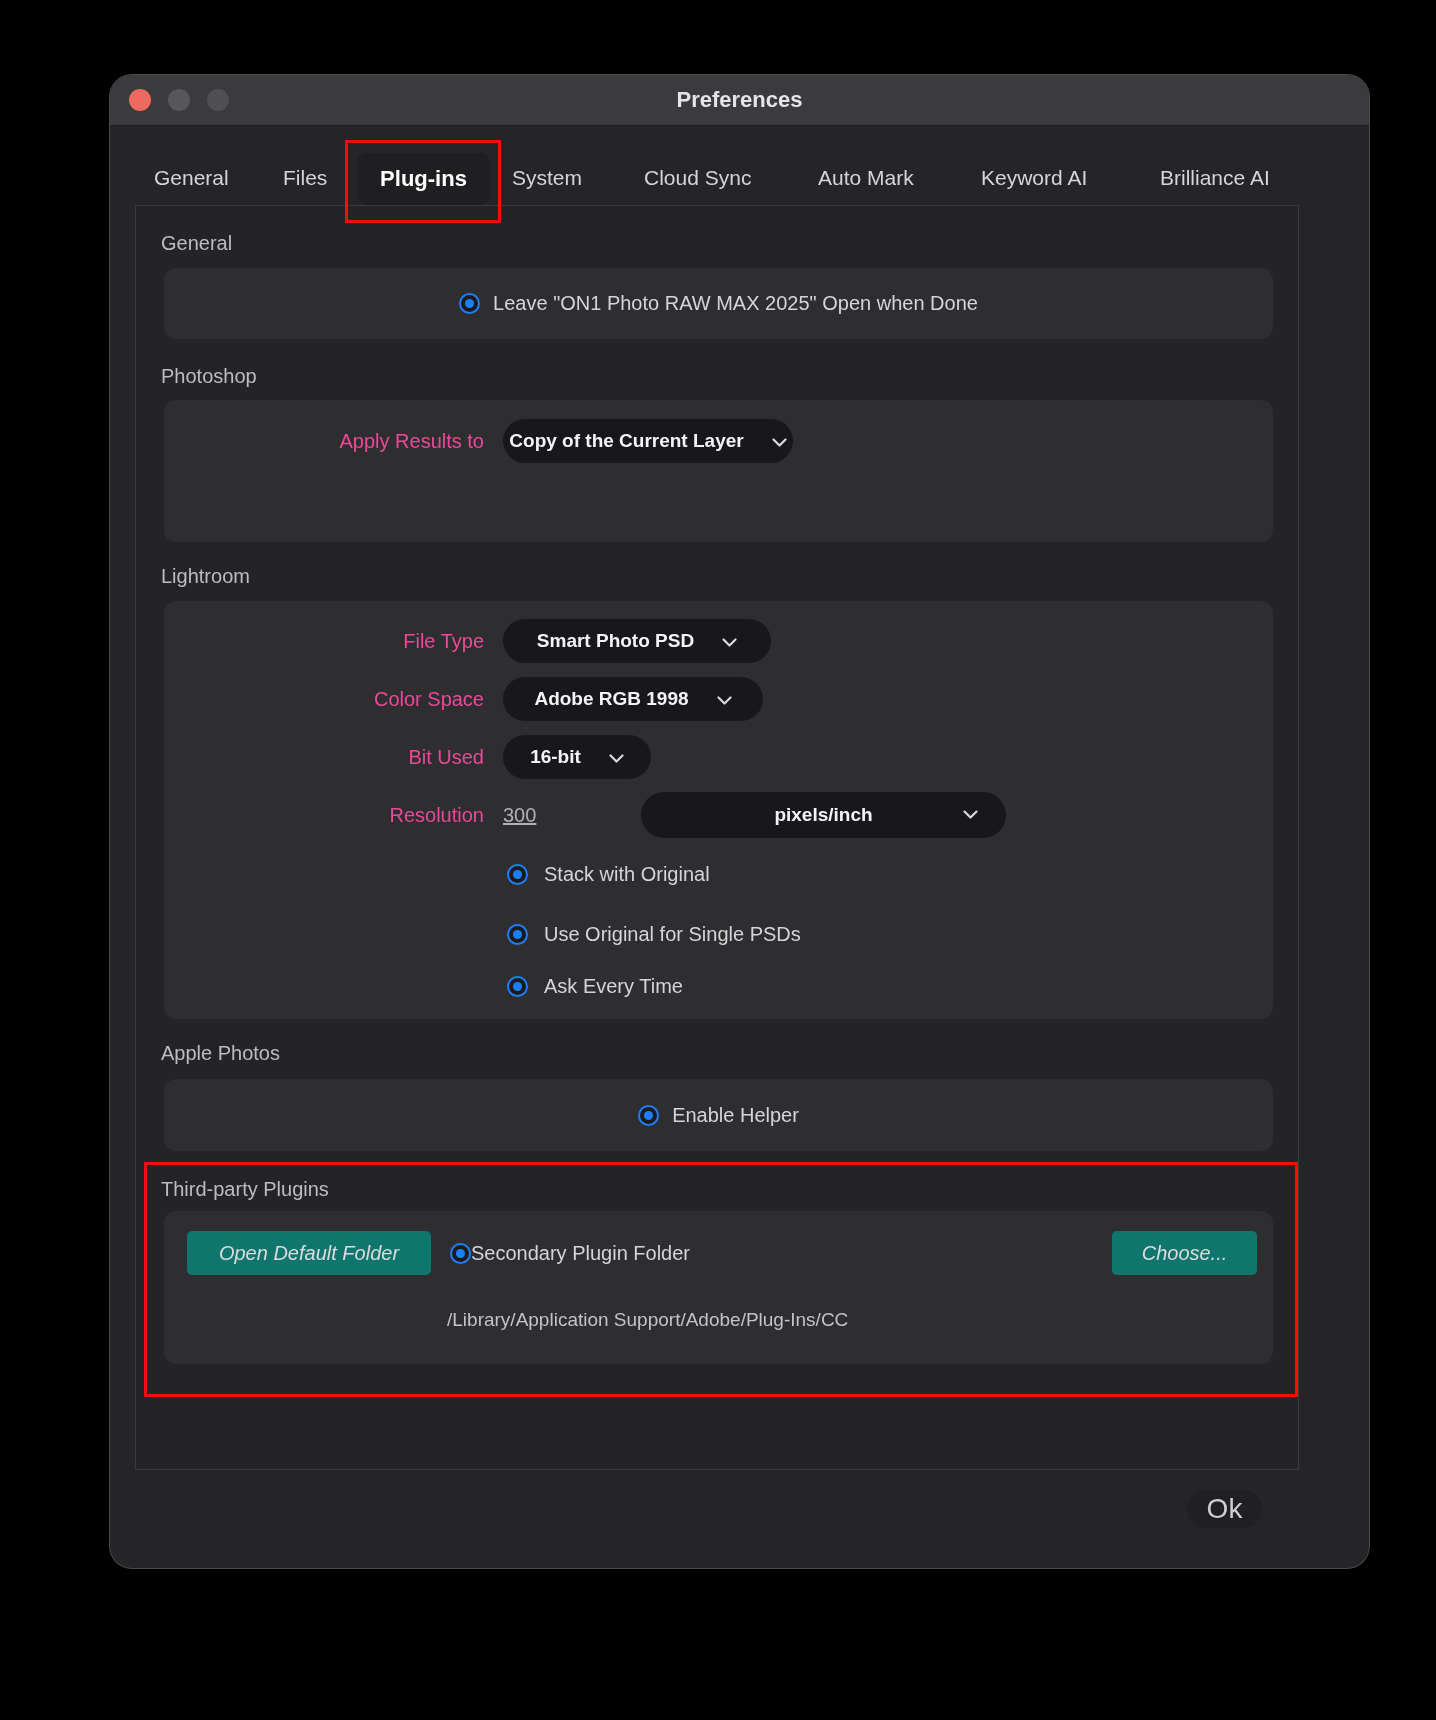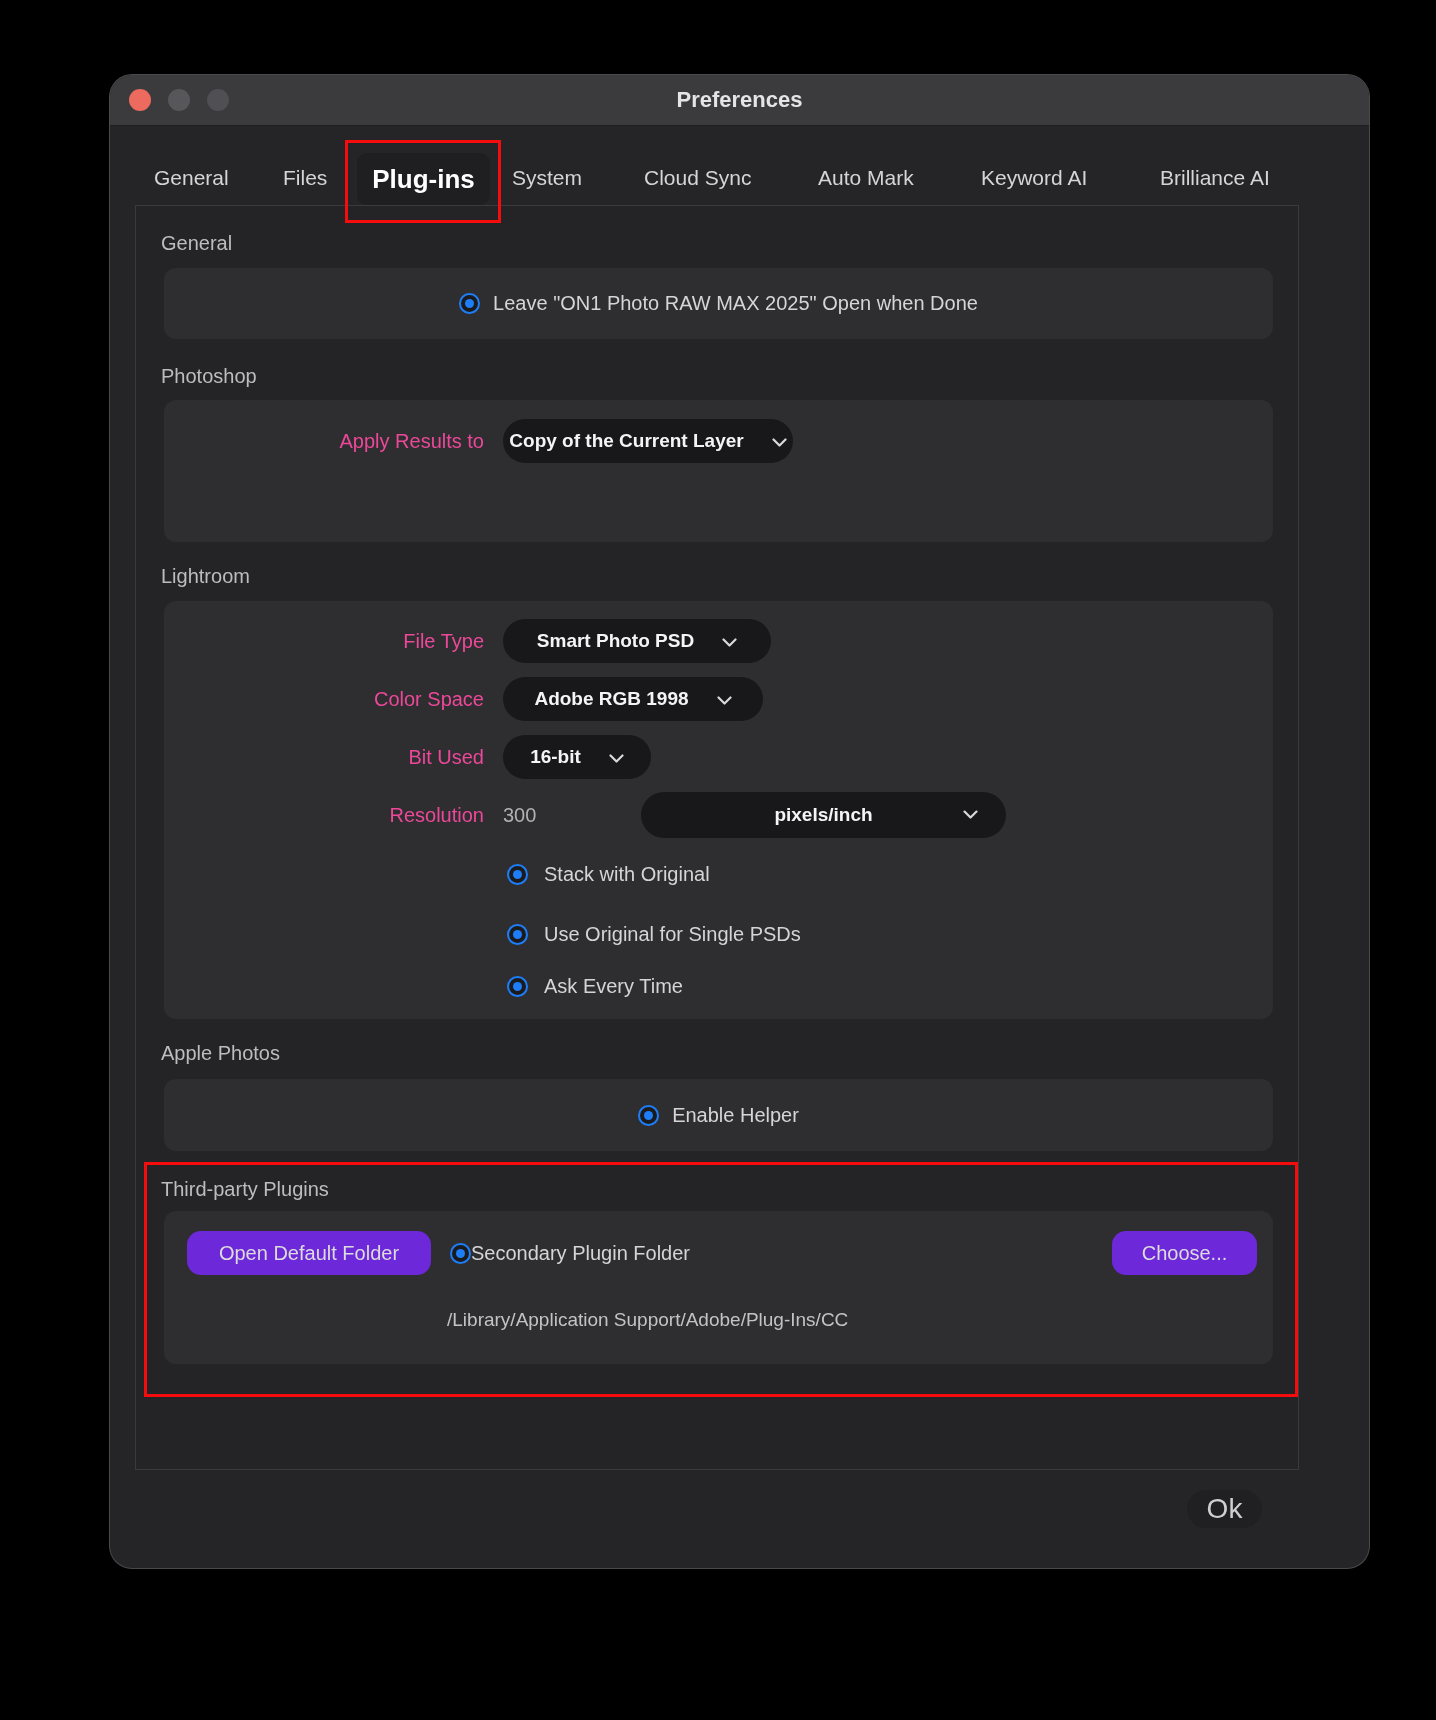--- a/index.html
+++ b/index.html
@@ -34,40 +34,40 @@
   .tl.g2{background:#505054;}
   
   .tab{
     position:absolute;top:103px;transform:translateY(-50%);
     font-size:21px;color:#d5d5d7;white-space:nowrap;cursor:default;
   }
   .tab-pill{
     position:absolute;left:247px;top:78px;width:133px;height:52px;
     background:#1f1f21;border-radius:10px;display:flex;align-items:center;justify-content:center;
   }
-  .tab-pill span{font-size:26px;font-weight:bold;color:#ffffff;}
+  .tab-pill span{font-size:22px;font-weight:bold;color:#ffffff;}
   .annotation-box{
     position:absolute;border:3px solid var(--red);box-sizing:border-box;
     pointer-events:none;z-index:10;
   }
   
   .content{
     position:absolute;left:25px;top:130px;width:1164px;height:1265px;
     background:#242426;border:1px solid #3a3a3c;box-sizing:border-box;
   }
   .header{
     position:absolute;left:25px;font-size:20px;color:#bdbdbf;line-height:24px;white-space:nowrap;
   }
   .panel{
     position:absolute;left:28px;width:1109px;background:#2e2e30;border-radius:12px;
   }
   .row{position:absolute;left:0;right:0;display:flex;align-items:center;}
   .field-row{height:46px;}
   .flabel{width:320px;text-align:right;margin-right:19px;font-size:20px;color:#ec4899;flex:none;white-space:nowrap;}
-  .value{font-size:20px;color:#b1b1b3;}
+  .value{font-size:20px;color:#b1b1b3;text-decoration:underline;}
   .pill{
     height:44px;background:#18181a;border-radius:22px;
     display:flex;align-items:center;justify-content:center;gap:28px;
     font-size:19px;font-weight:bold;color:#f4f4f6;flex:none;white-space:nowrap;
   }
   .chev{display:flex;color:#d9d9db;margin-top:3px;}
   .unit-pill{
     position:absolute;left:477px;top:50%;transform:translateY(-50%);
     width:365px;height:46px;border-radius:23px;justify-content:center;
   }
@@ -75,22 +75,22 @@
   .radio-row{height:30px;gap:16px;}
   .radio{
     width:21px;height:21px;border:2.5px solid var(--blue);border-radius:50%;
     box-sizing:border-box;display:flex;align-items:center;justify-content:center;
     flex:none;background:#1b1b1d;
   }
   .radio .dot{width:9px;height:9px;border-radius:50%;background:var(--blue);}
   .rlabel{font-size:20px;color:#d5d5d7;white-space:nowrap;}
   .center-row{top:0;height:100%;justify-content:center;gap:13px;}
   .btn{
-    background:#6d28d9;border-radius:14px;display:flex;align-items:center;justify-content:center;
-    font-size:20px;color:#dcdcde;flex:none;white-space:nowrap;cursor:default;
+    background:#0f766e;border-radius:5px;display:flex;align-items:center;justify-content:center;
+    font-size:20px;color:#dcdcde;flex:none;white-space:nowrap;cursor:default;font-style:italic;
   }
   .tp-row{position:absolute;left:23px;right:16px;top:20px;height:44px;display:flex;align-items:center;}
   .tp-radio{display:flex;align-items:center;gap:0;margin-left:19px;}
   .path{position:absolute;left:283px;top:98px;font-size:19px;color:#c3c3c5;white-space:nowrap;}
   .okbtn{
     position:absolute;left:1077px;top:1415px;width:75px;height:38px;border-radius:19px;
     background:#202022;display:flex;align-items:center;justify-content:center;
     font-size:28px;color:#cfcfd1;cursor:default;
   }
 </style>

